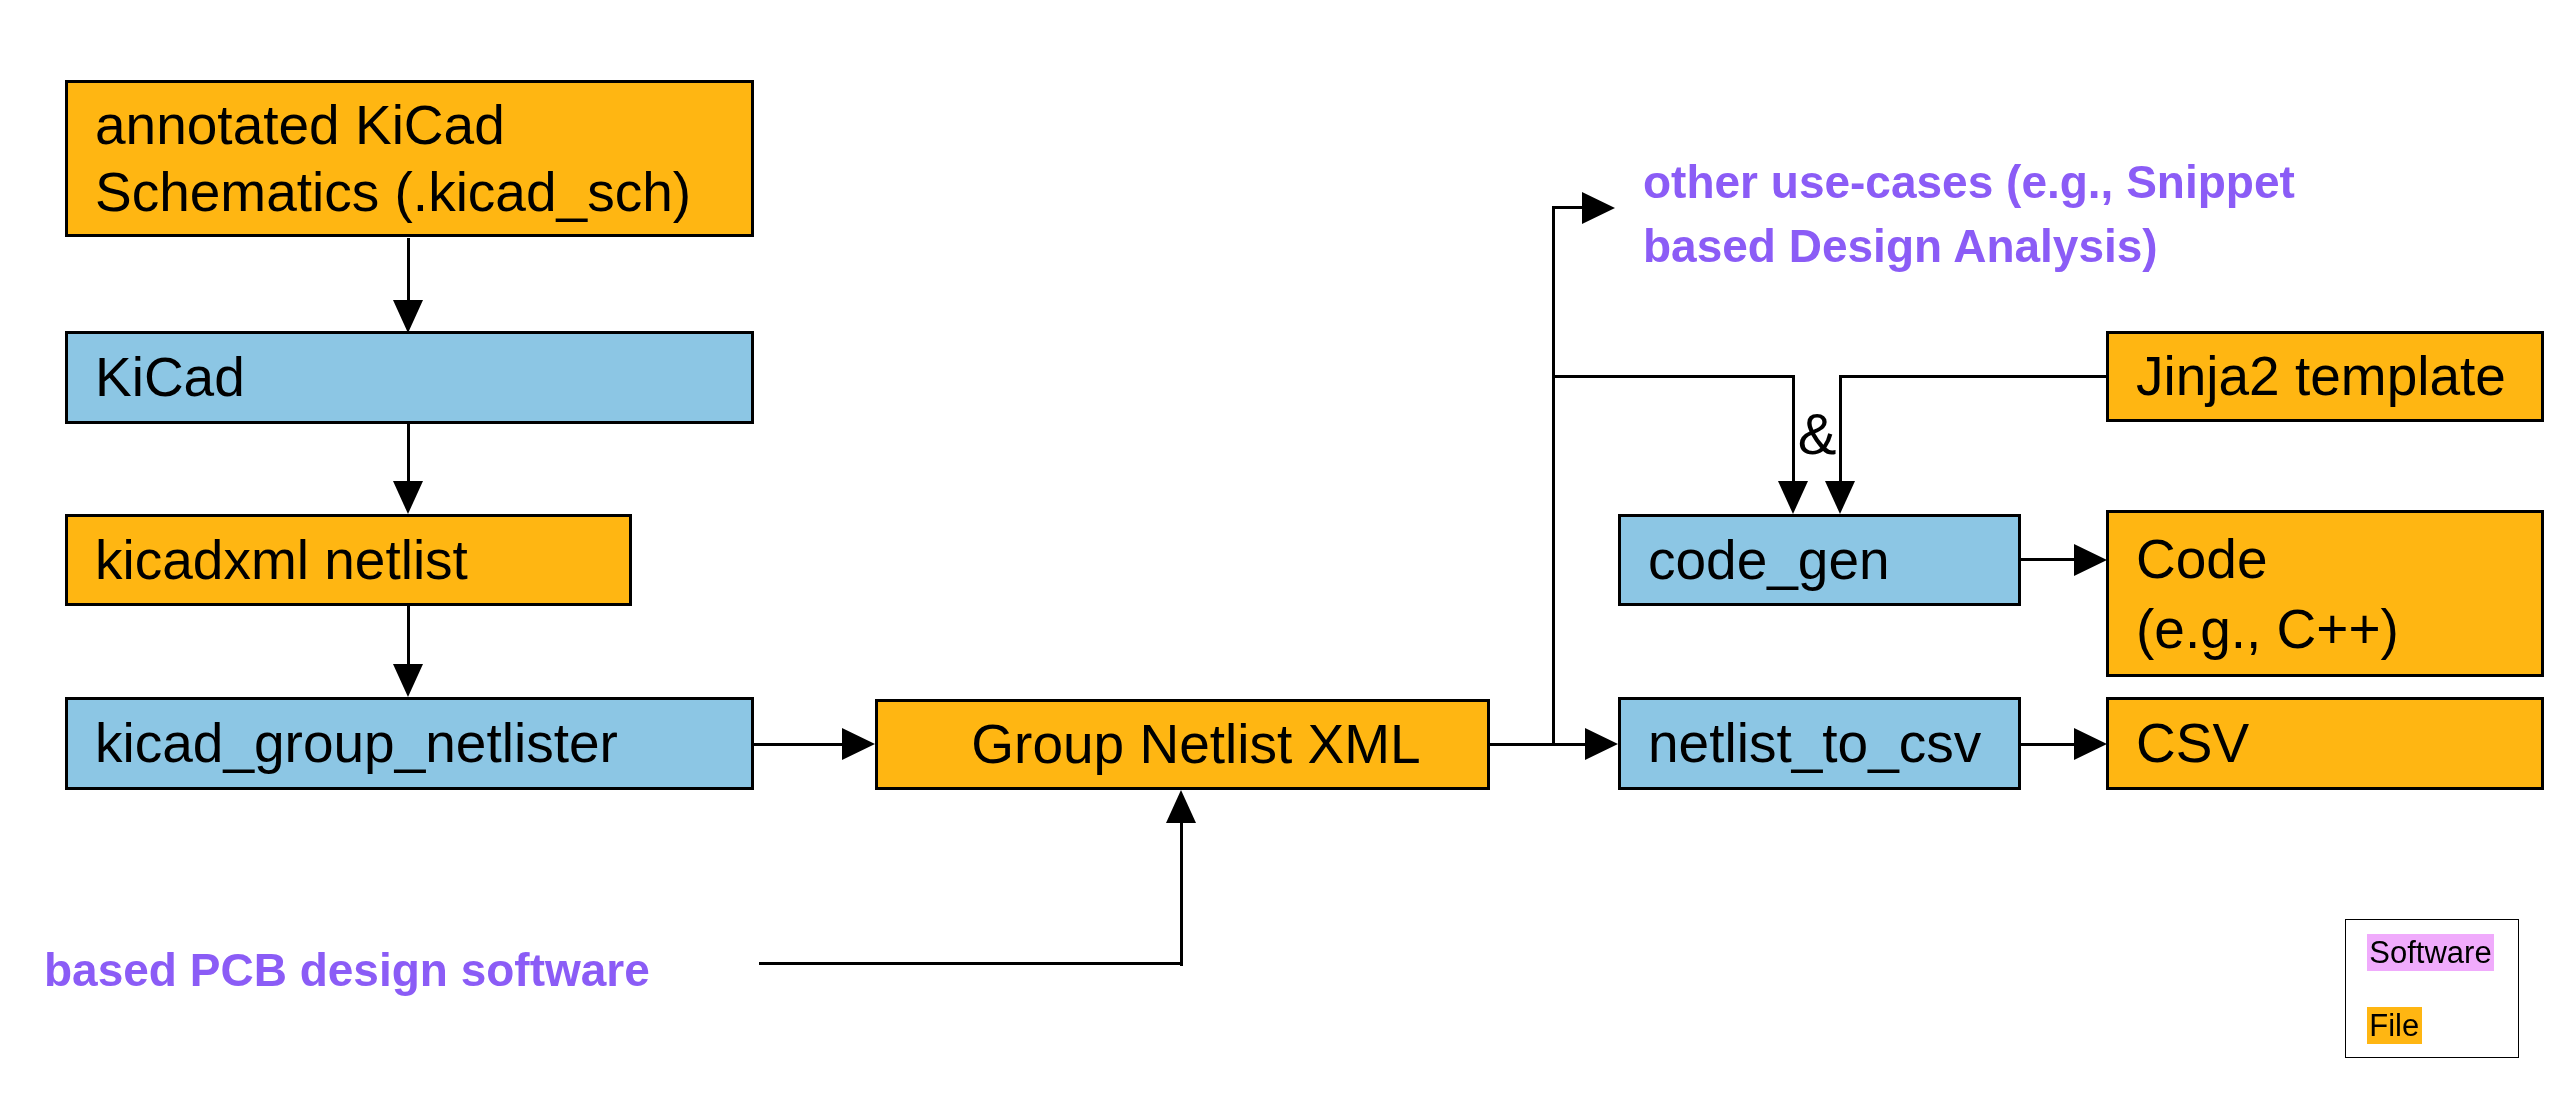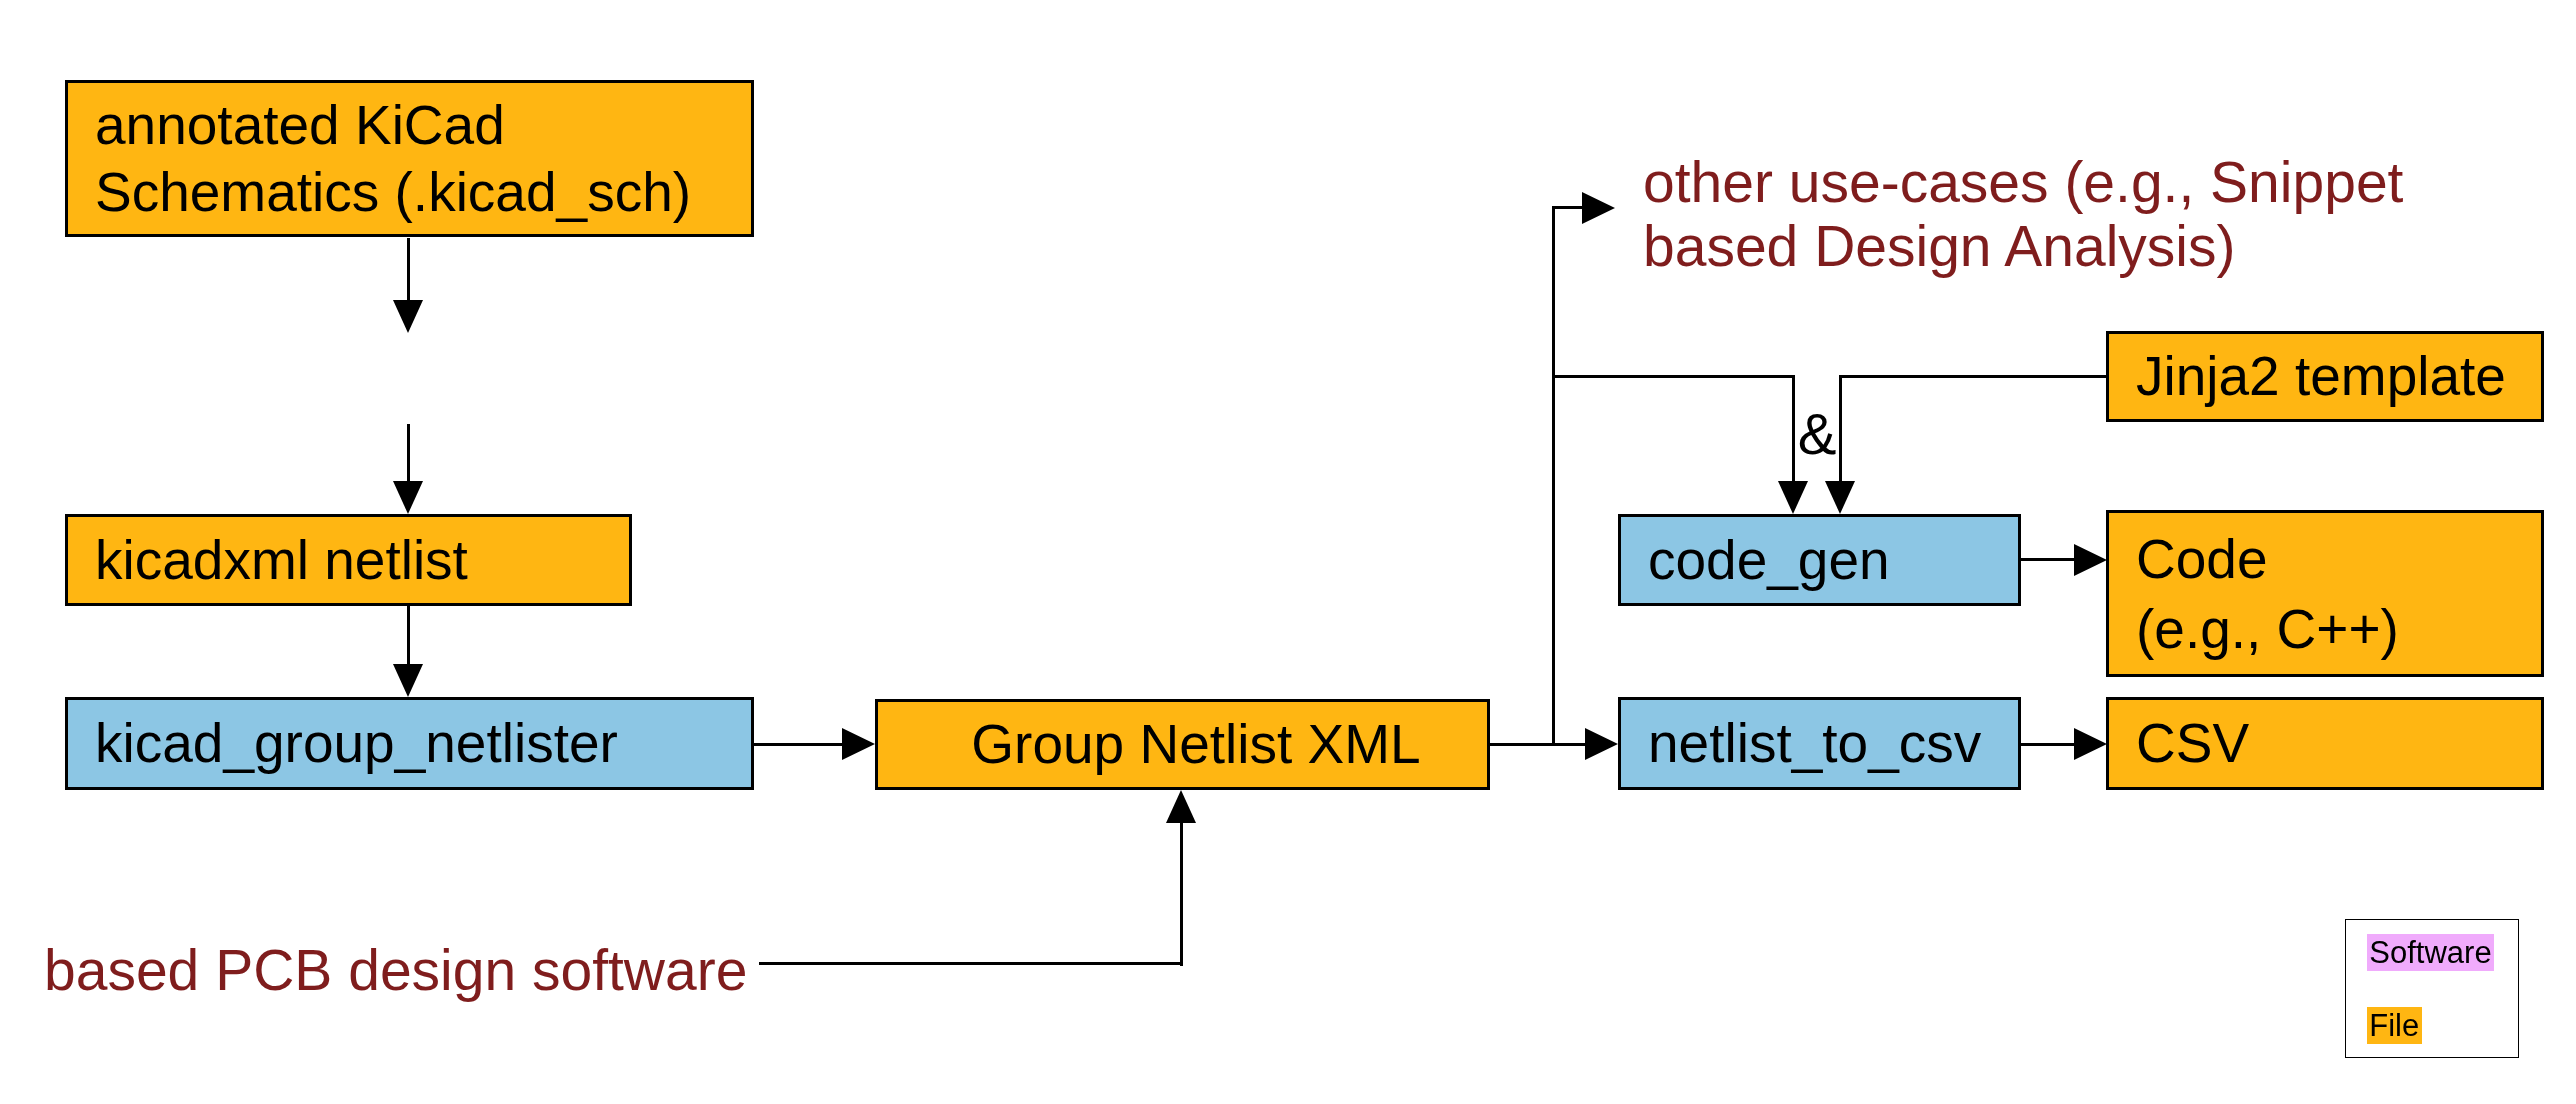--- a/index.html
+++ b/index.html
@@ -51,24 +51,25 @@
   }
   .ah.up {
     border-left: 15.6px solid transparent;
     border-right: 15.6px solid transparent;
     border-bottom: 33px solid #000000;
   }
 
   
   .annotation {
     position: absolute;
-    font-size: 57px;
+    font-size: 46px;
     line-height: 64px;
     white-space: pre-line;
-    color: #7f1d1d;
+    color: #8b5cf6;
+    font-weight: bold;
   }
   .amp {
     position: absolute;
     font-size: 58px;
     line-height: 62px;
     text-align: center;
     width: 62px;
     color: #000000;
   }
 
@@ -96,20 +97,23 @@
 </head>
 <body>
 
 <div class="canvas">
 
   <div class="node file" style="left:65px; top:80px; width:689px; height:157px;">
     <span>annotated KiCad
 Schematics (.kicad_sch)</span>
   </div>
 
+  <div class="node software" style="left:65px; top:331px; width:689px; height:93px;">
+    <span>KiCad</span>
+  </div>
 
   <div class="node file" style="left:65px; top:514px; width:567px; height:92px;text-align:right;">
     <span>kicadxml netlist</span>
   </div>
 
   <div class="node software" style="left:65px; top:697px; width:689px; height:93px;">
     <span>kicad_group_netlister</span>
   </div>
 
   <div class="node file" style="left:875px; top:699px; width:615px; height:91px;justify-content:center;">

